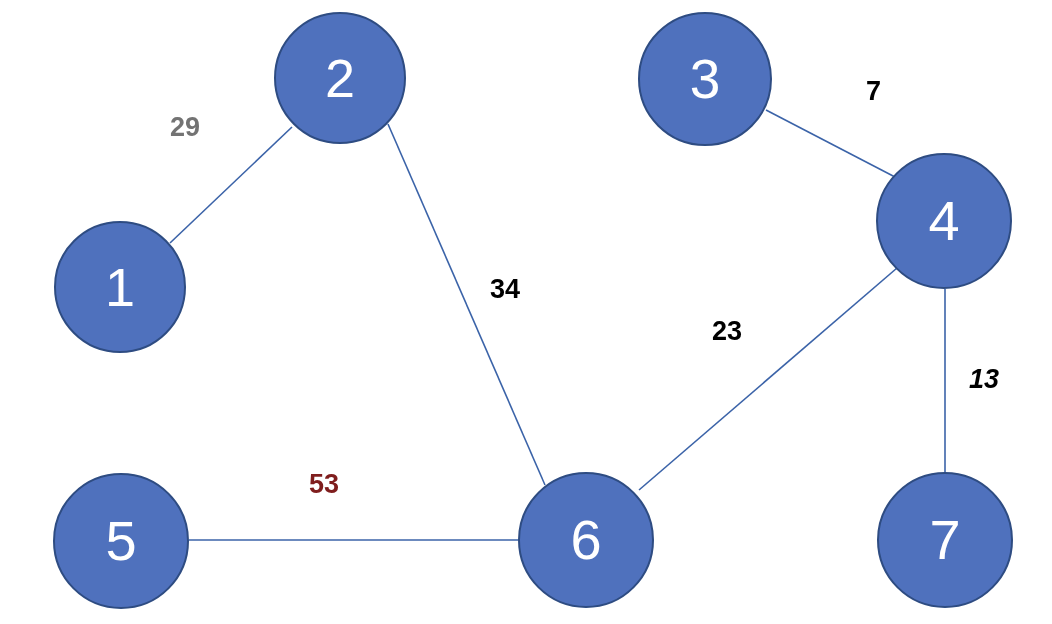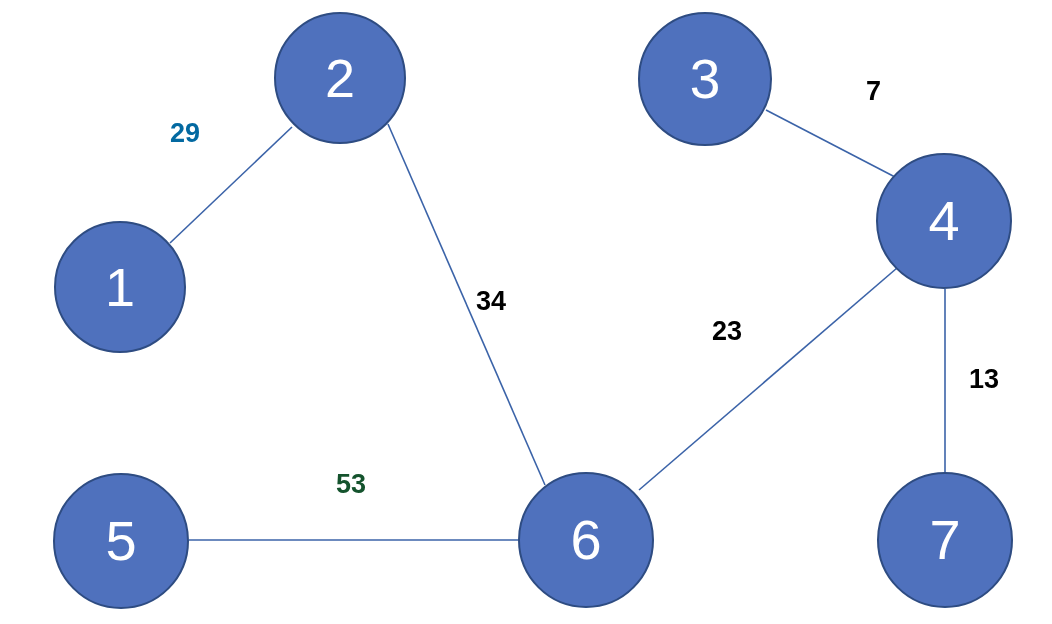--- a/index.html
+++ b/index.html
@@ -78,20 +78,20 @@
         <span class="node-label" style="font-size: 56px; color: rgb(255, 255, 255);">5</span>
       </div>
       <div class="node" style="left: 518px; top: 472px; width: 136px; height: 136px; background: rgb(79, 113, 189); border-color: rgb(46, 76, 130);">
         <span class="node-label" style="font-size: 56px; color: rgb(255, 255, 255);">6</span>
       </div>
       <div class="node" style="left: 877px; top: 472px; width: 136px; height: 136px; background: rgb(79, 113, 189); border-color: rgb(46, 76, 130);">
         <span class="node-label" style="font-size: 56px; color: rgb(255, 255, 255);">7</span>
       </div>
     </div>
   <div id="label-layer">
-      <div class="edge-weight" style="left: 170px; top: 120px; color: #0369a1;">29</div>
-      <div class="edge-weight" style="left: 476px; top: 276px; color: rgb(0, 0, 0); margin-top: 12px;">34</div>
+      <div class="edge-weight" style="left: 170px; top: 114px; color: #737373;">29</div>
+      <div class="edge-weight" style="left: 490px; top: 276px; color: rgb(0, 0, 0);">34</div>
       <div class="edge-weight" style="left: 866px; top: 78px; color: rgb(0, 0, 0);">7</div>
       <div class="edge-weight" style="left: 712px; top: 318px; color: #000000;">23</div>
-      <div class="edge-weight" style="left: 969px; top: 366px; color: rgb(0, 0, 0);">13</div>
-      <div class="edge-weight" style="left: 336px; top: 471px; color: #14532d; text-align: right;">53</div>
+      <div class="edge-weight" style="left: 969px; top: 366px; color: rgb(0, 0, 0); font-style: italic;">13</div>
+      <div class="edge-weight" style="left: 309px; top: 471px; color: #7f1d1d; text-align: right;">53</div>
     </div>
 </div>
 
 </body></html>

